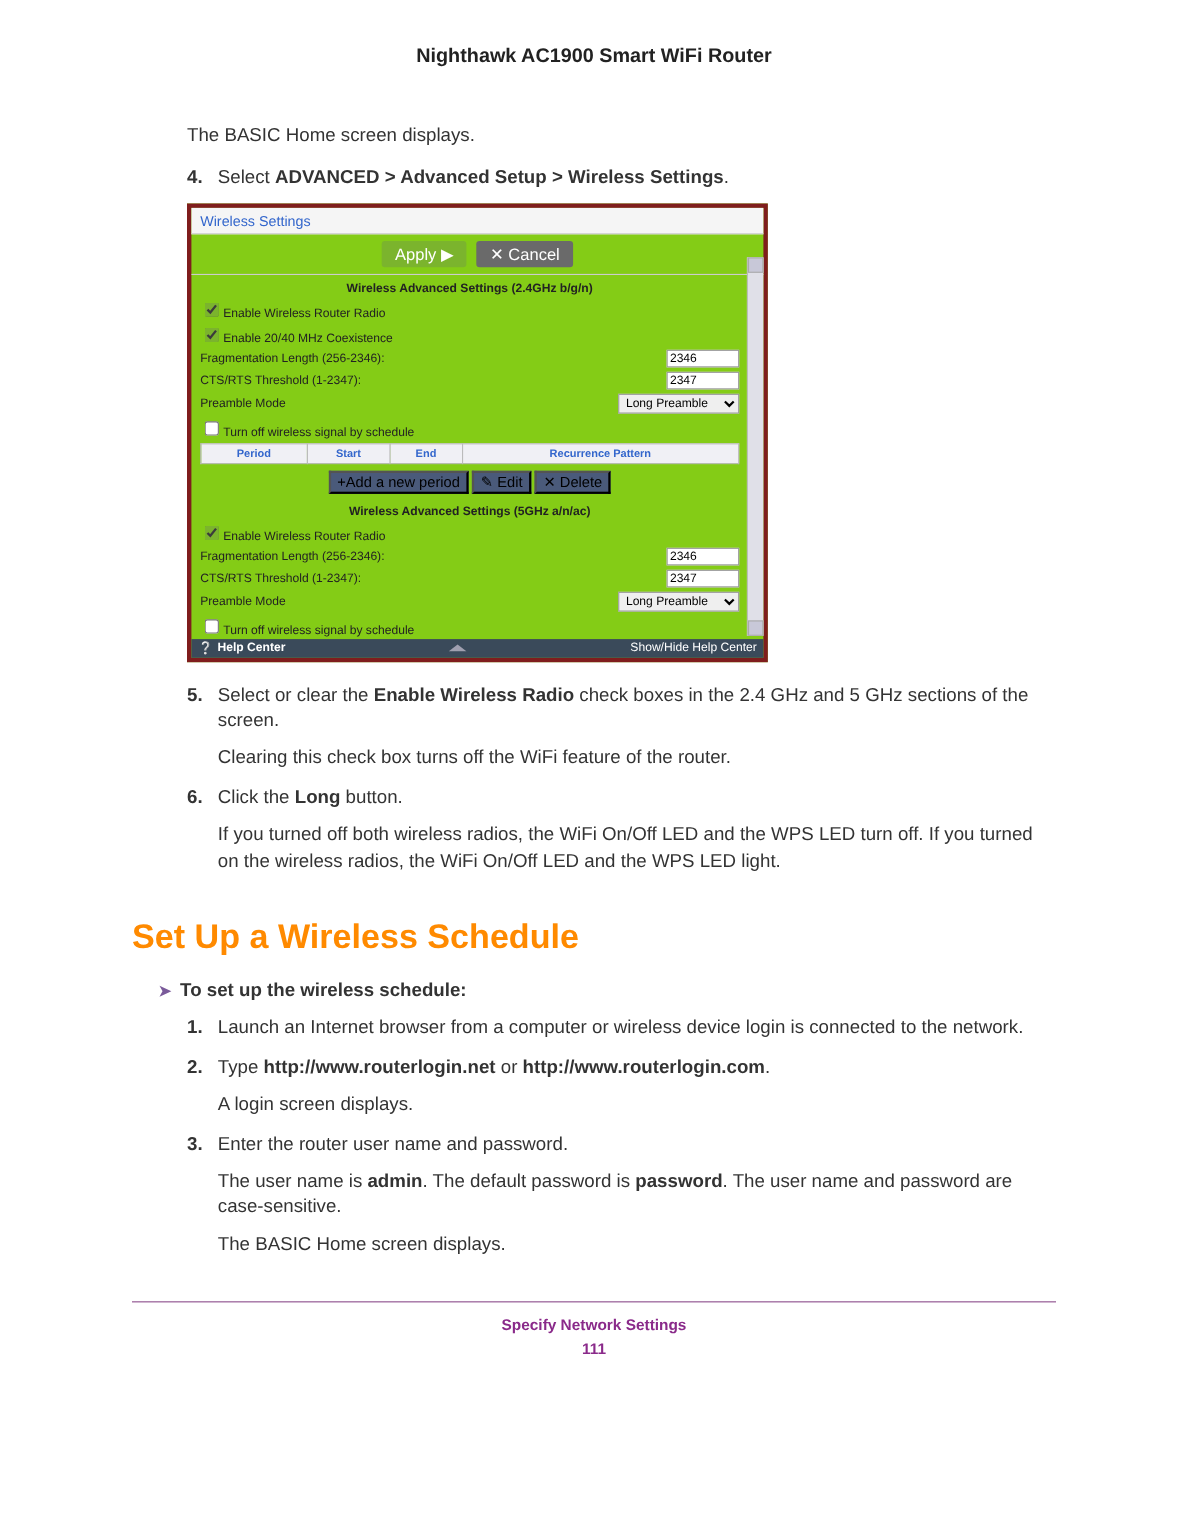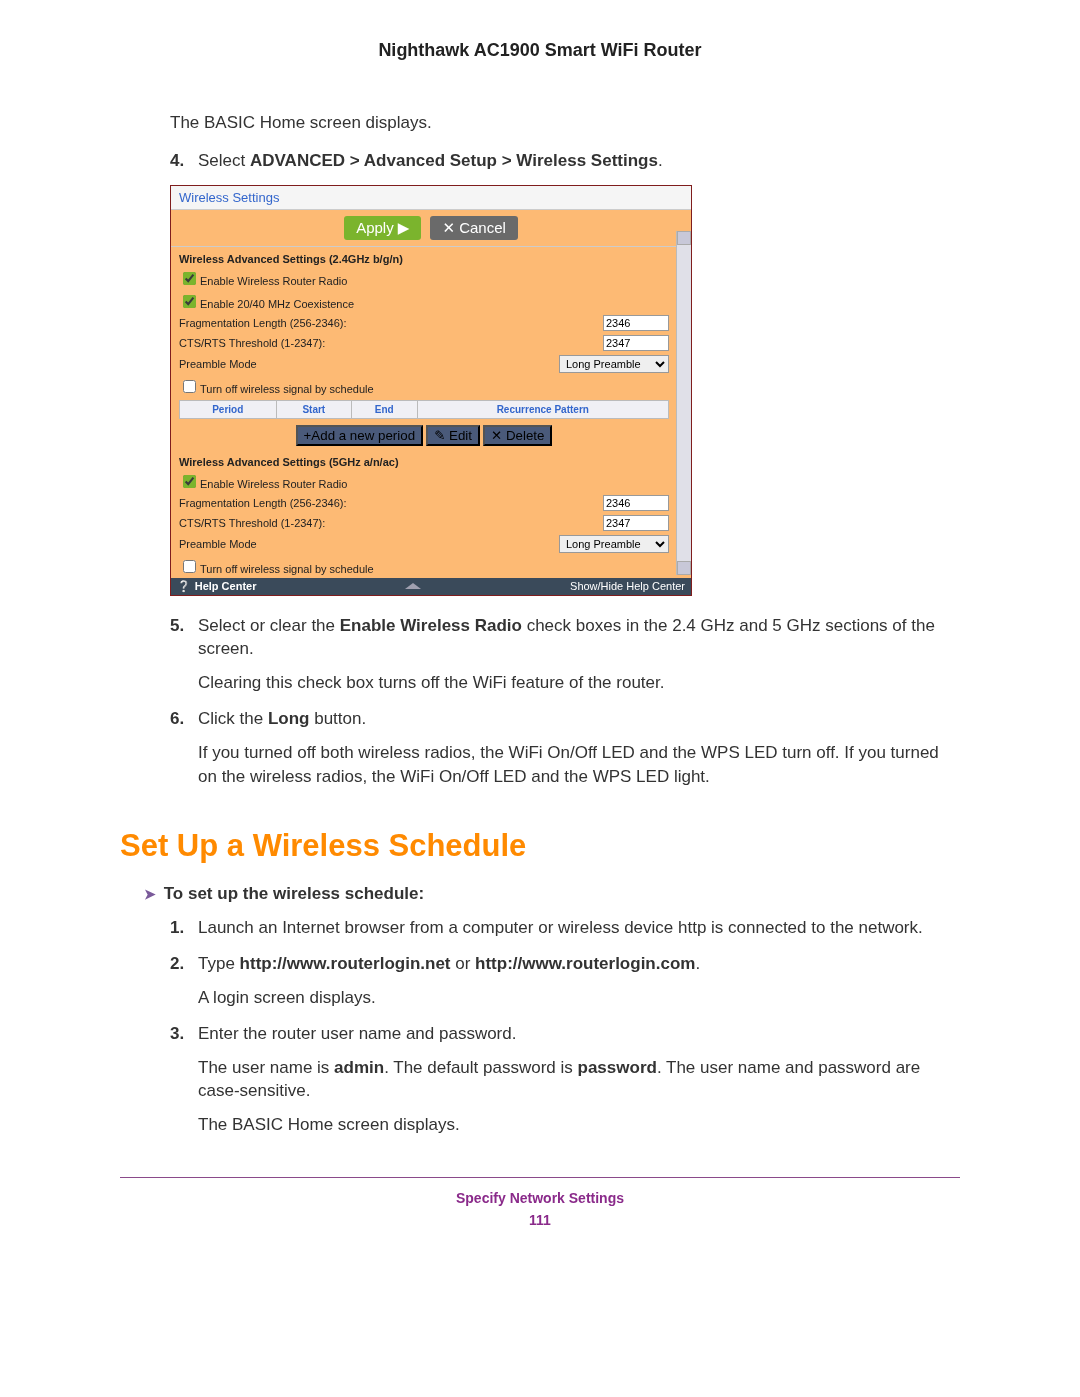--- a/index.html
+++ b/index.html
@@ -56,26 +56,26 @@
     align-items:center;
     gap:8px;
   }
   .proc-arrow {
     color: #7a5a9a;
     font-size: 14px;
   }
   
   .router-ui {
     width: 520px;
-    border: 1px solid #7f1d1d;
+    border: 4px solid #7f1d1d;
     margin: 10px 0 18px 50px;
     font-family: Arial, sans-serif;
     font-size: 11px;
     color: #222;
-    background:#fdba74;
+    background:#84cc16;
     position:relative;
   }
   .router-ui .r-title {
     background: #f5f5f5;
     padding: 4px 8px;
     font-size: 13px;
     color: #3366cc;
     border-bottom:1px solid #ccc;
   }
   .router-ui .r-bar {
@@ -92,20 +92,21 @@
     margin: 0 3px;
     cursor: pointer;
   }
   .btn-apply { background: #7bb42d; }
   .btn-cancel { background: #6a6a6a; }
   .btn-mid { background: #4a5a7a; }
   .r-section-title {
     font-weight: bold;
     padding: 6px 8px 2px 8px;
     font-size: 11px;
+    text-align: center;
   }
   .r-row {
     display: flex;
     align-items: center;
     padding: 2px 8px;
   }
   .r-row label { flex:1; font-size:11px; }
   .r-row input[type="text"], .r-row select {
     font-size:11px;
     border:1px solid #999;
@@ -286,21 +287,21 @@
   <div class="section-heading">Set Up a Wireless Schedule</div>
 
 
   <div class="proc-heading">
     <span class="proc-arrow">➤</span>
     <span>To set up the wireless schedule:</span>
   </div>
 
   <div class="ol-item">
     <span class="ol-num">1.</span>
-    <span class="ol-body">Launch an Internet browser from a computer or wireless device http is connected to the network.</span>
+    <span class="ol-body">Launch an Internet browser from a computer or wireless device login is connected to the network.</span>
   </div>
 
   <div class="ol-item">
     <span class="ol-num">2.</span>
     <span class="ol-body">
       <span>Type </span><b>http://www.routerlogin.net</b><span> or </span><b>http://www.routerlogin.com</b><span>.</span>
       <span class="sub">A login screen displays.</span>
     </span>
   </div>
 

